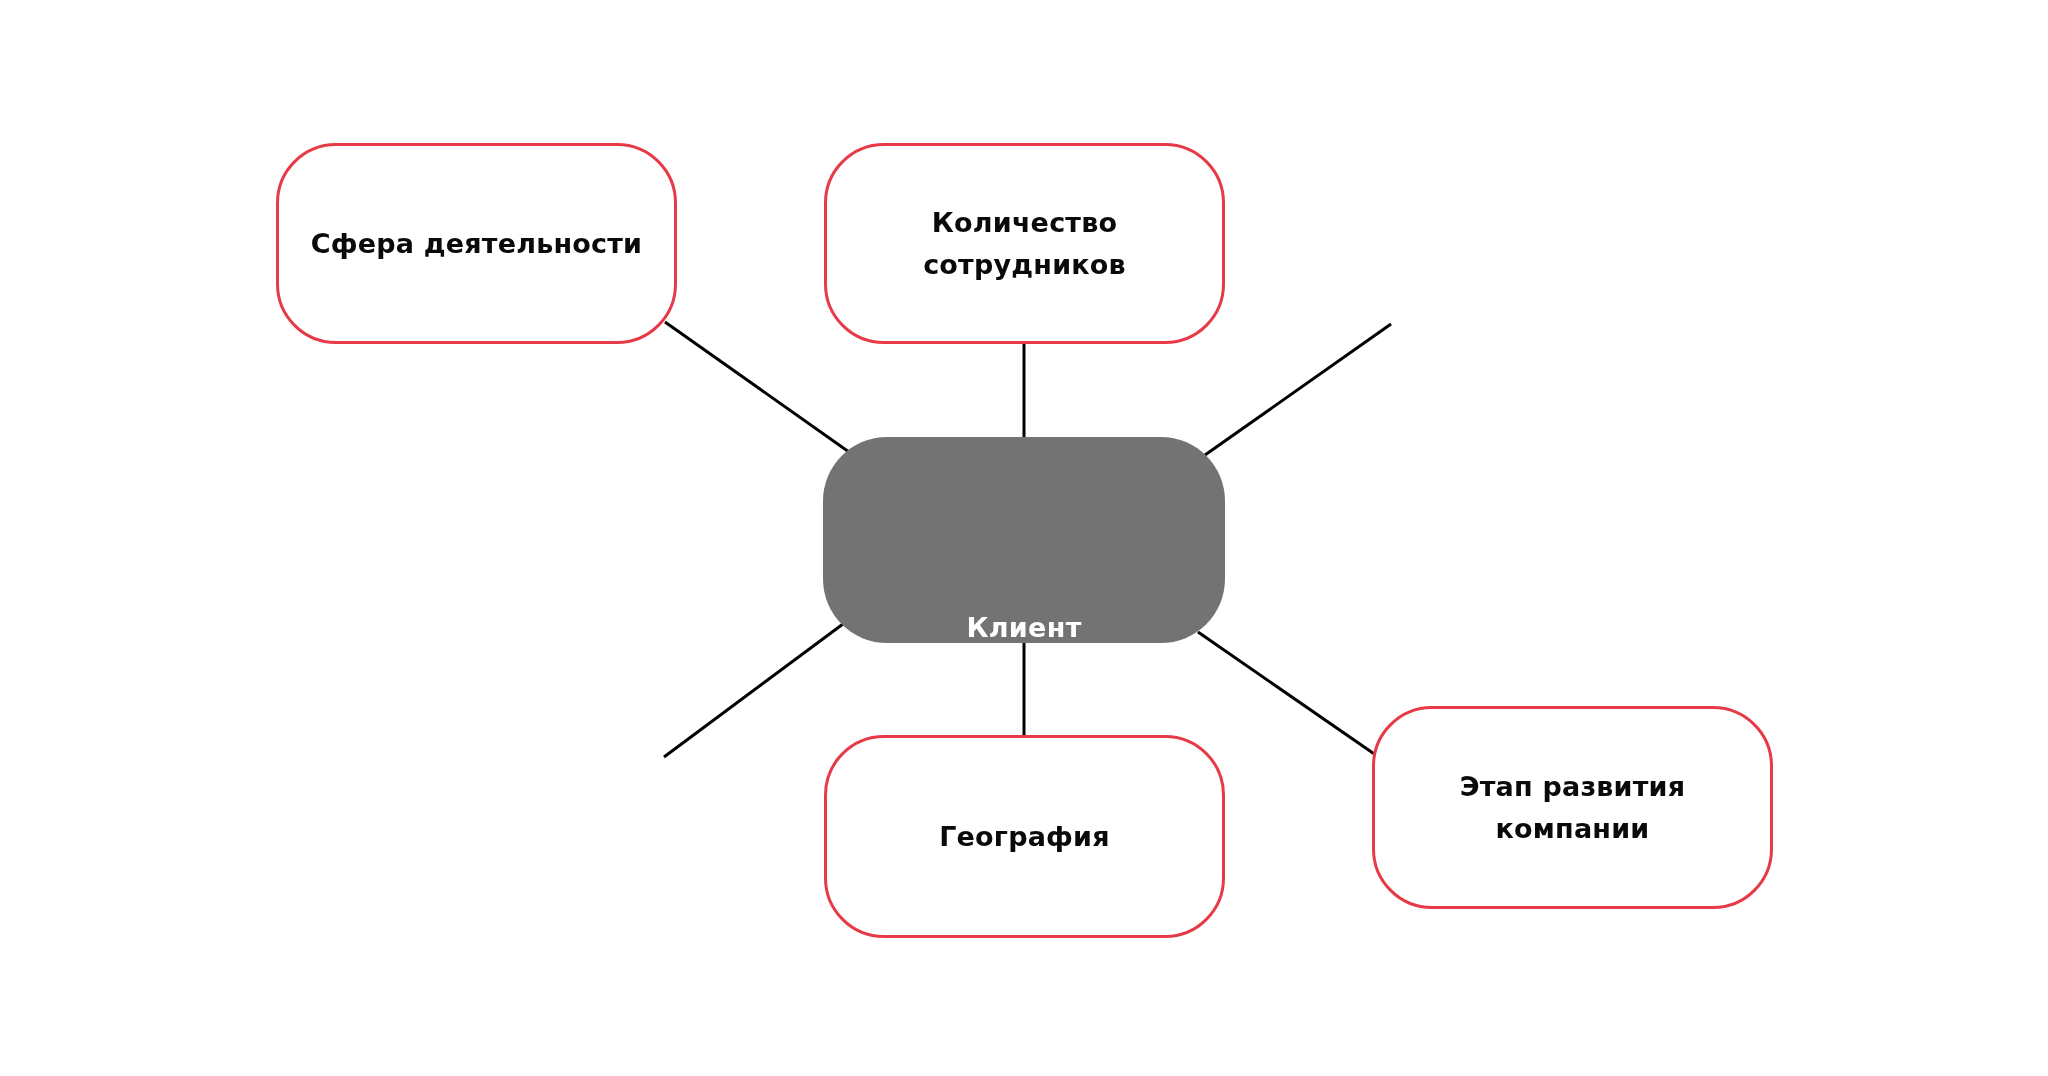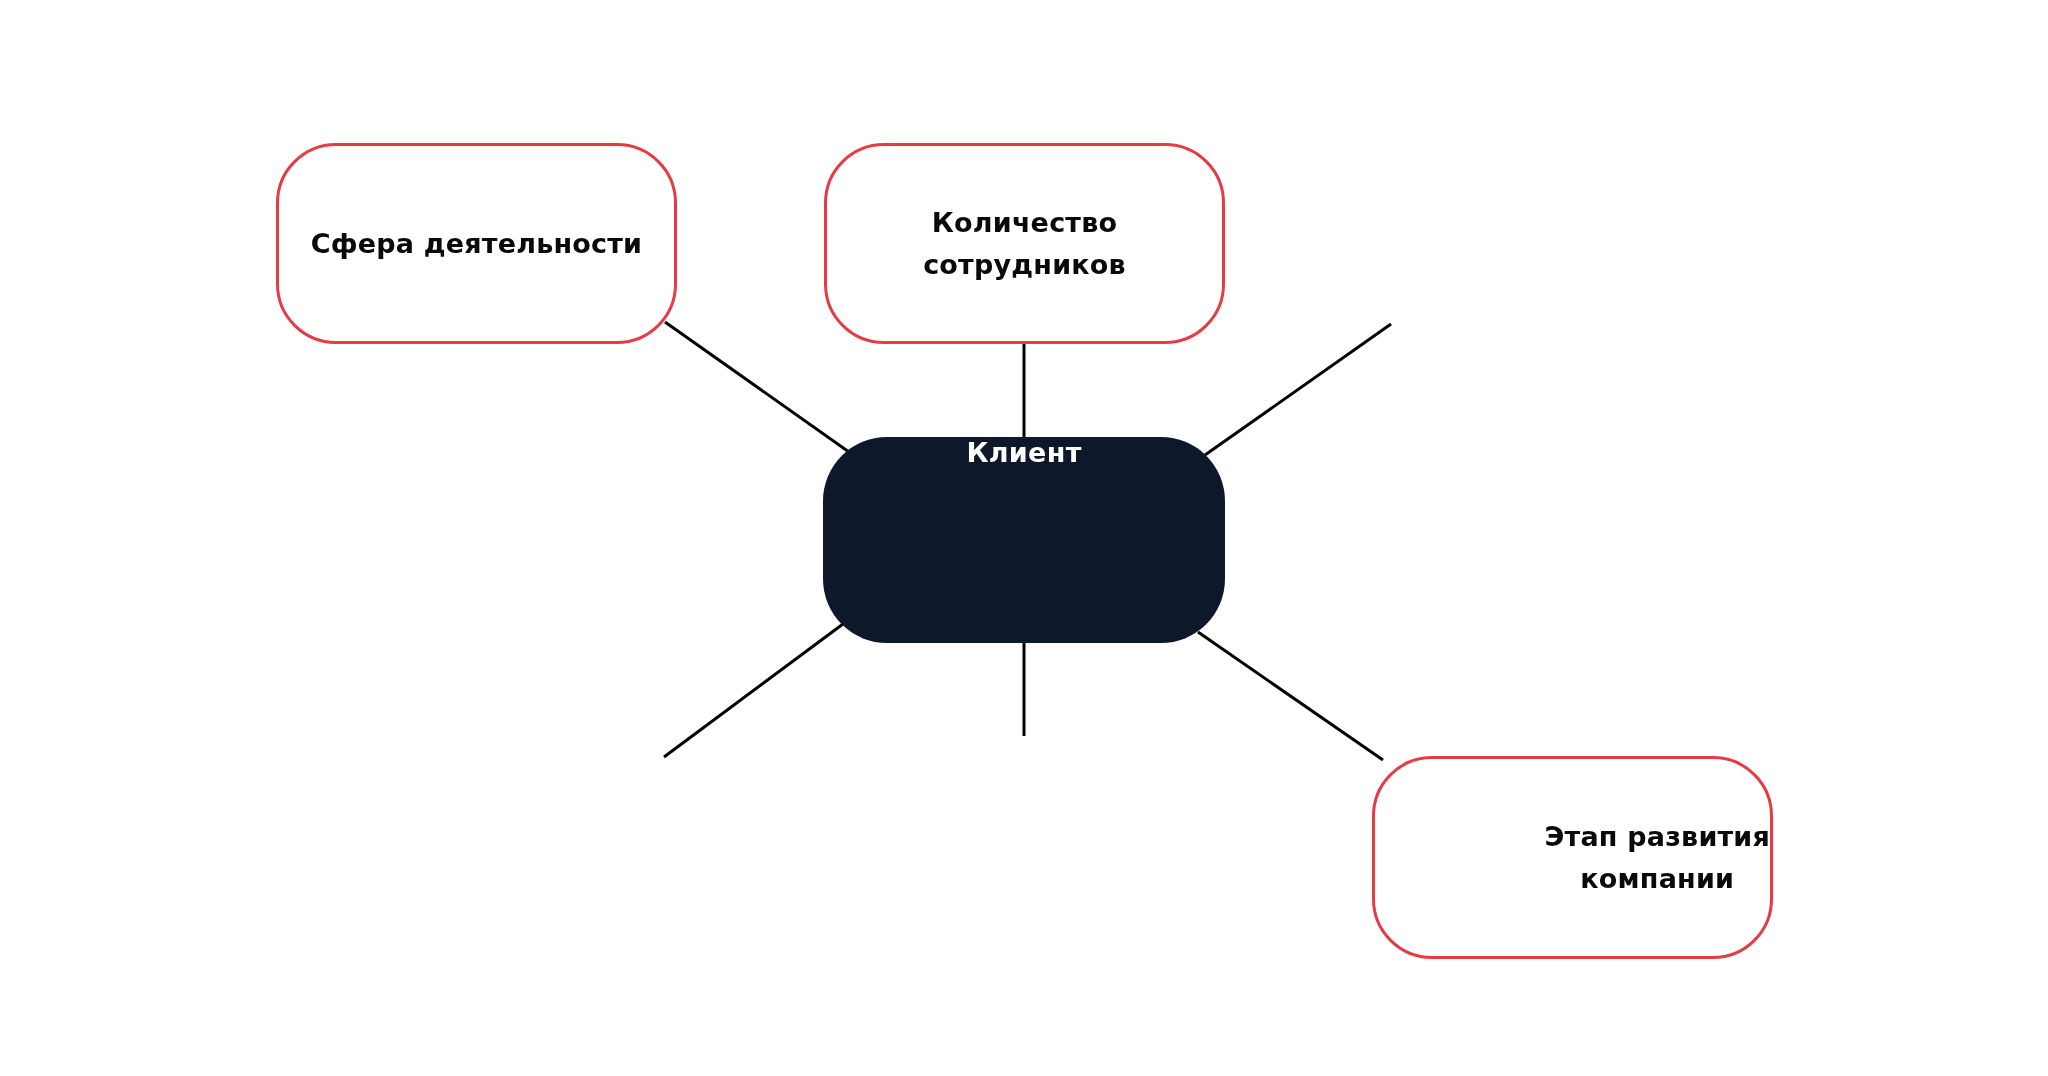--- a/index.html
+++ b/index.html
@@ -11,22 +11,22 @@
     position: absolute; box-sizing: border-box;
     border: 3px solid #E63B47; border-radius: 60px; background: #ffffff;
     display: flex; align-items: center; justify-content: center; text-align: center;
   }
   .node-label {
     font-weight: bold; font-size: 27px; line-height: 42px; color: #0a0a0a;
     white-space: pre-line; letter-spacing: 0.2px;
   }
   .center-node {
     position: absolute; box-sizing: border-box;
-    background: #0f172a; border-radius: 64px;
-    display: flex; align-items: flex-start; justify-content: center;
+    background: #737373; border-radius: 64px;
+    display: flex; align-items: flex-end; justify-content: center;
   }
   .center-label { font-weight: bold; font-size: 27px; color: #ffffff; letter-spacing: 0.3px; }
 </style>
 </head>
 <body>
 
 <div class="canvas">
 
   <svg class="lines" viewBox="0 0 2048 1076">
     <line x1="665" y1="322" x2="849" y2="452" stroke="#000" stroke-width="3"></line>
@@ -45,19 +45,22 @@
     <span class="node-label">Количество
 сотрудников</span>
   </div>
 
 
   <div class="center-node" style="left:823px; top:437px; width:402px; height:206px;">
     <span class="center-label">Клиент</span>
   </div>
 
 
+  <div class="node" style="left:824px; top:735px; width:401px; height:203px;">
+    <span class="node-label">География</span>
+  </div>
 
-  <div class="node" style="left:1372px; top:756px; width:401px; height:203px;justify-content:flex-end;">
+  <div class="node" style="left:1372px; top:706px; width:401px; height:203px;">
     <span class="node-label">Этап развития
 компании</span>
   </div>
 
 </div>
 
 </body></html>

